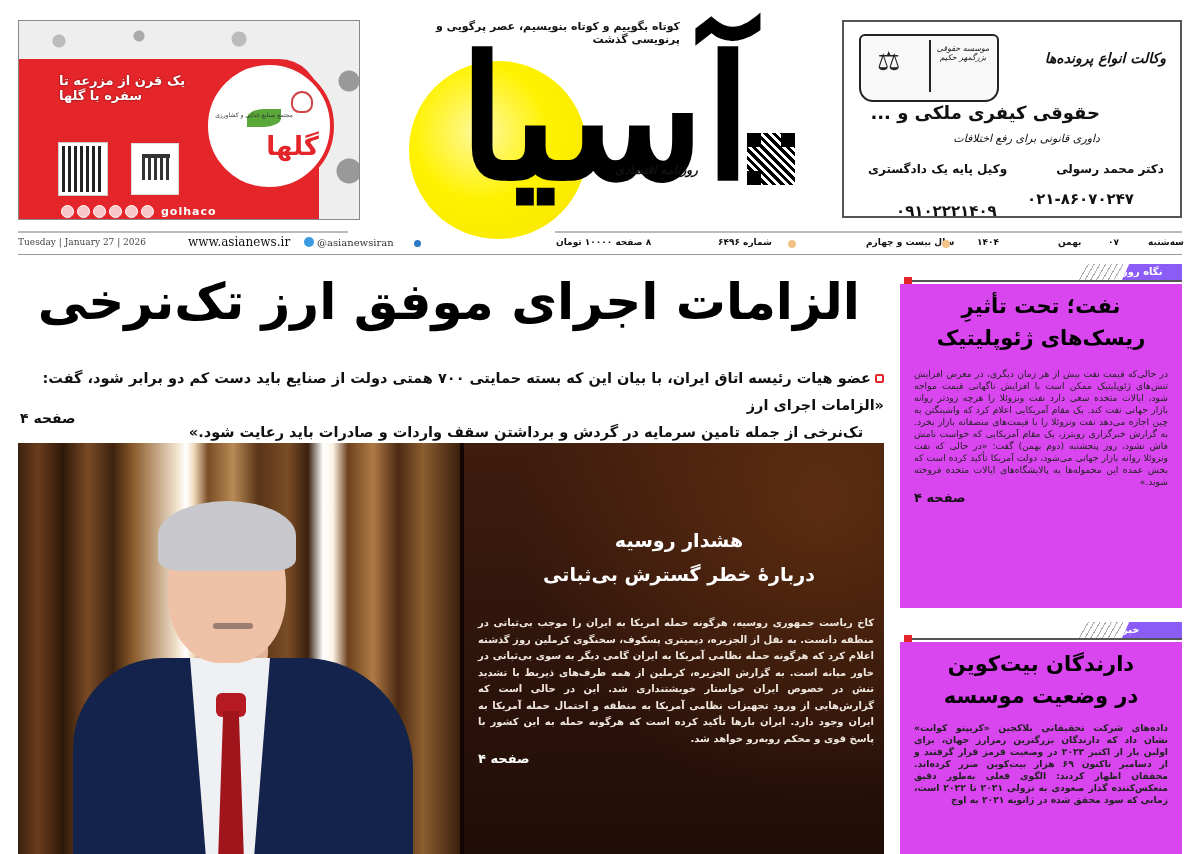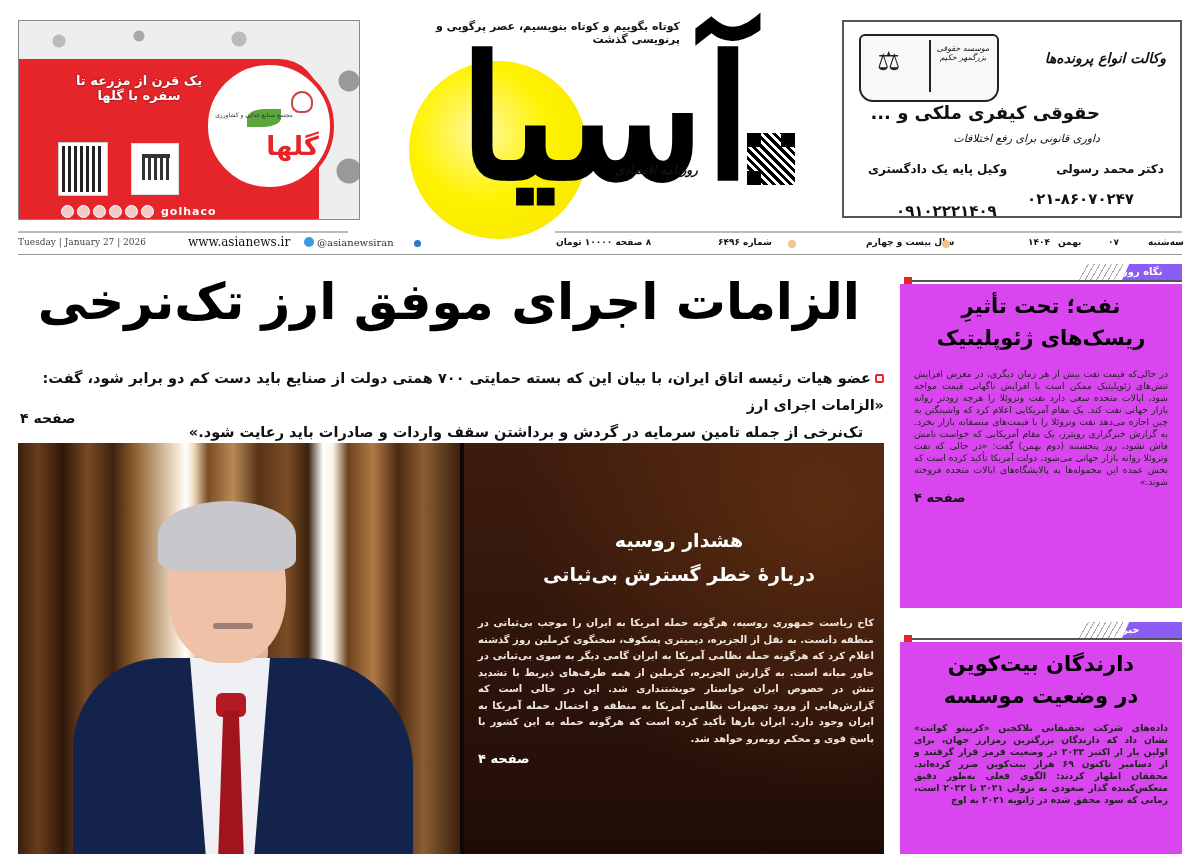--- a/index.html
+++ b/index.html
@@ -42,21 +42,21 @@
   .ad-left .chef {
     position: absolute; left: 272px; top: 70px; width: 22px; height: 22px;
     background: #fff; border: 2px solid #c44; border-radius: 50% 50% 40% 40%;
   }
   .ad-left .brand-sub {
     position: absolute; left: 195px; top: 90px; width: 80px; font-size: 6px;
     color: #333; direction: rtl; text-align: center;
   }
   .ad-left .slogan {
     position: absolute; left: 40px; top: 52px; width: 160px;
-    color: #fff; font-weight: bold; font-size: 13px; direction: rtl; text-align: center;
+    color: #fff; font-weight: bold; font-size: 13px; direction: rtl; text-align: left;
     text-shadow: 0 0 2px #600;
   }
   .ad-left .qr {
     position: absolute; left: 40px; top: 122px; width: 48px; height: 52px;
     background:
       repeating-linear-gradient(90deg, #222 0 3px, #fff 3px 6px),
       #fff;
     border: 3px solid #fff; outline: 1px solid #ccc;
   }
   .ad-left .unesco {
@@ -285,21 +285,21 @@
 <div class="infobar">
   <span class="item date" style="left:0;">Tuesday | January 27 | 2026</span>
   <span class="item site" style="left:170px;">www.asianews.ir</span>
   <span class="item handle" style="left:286px;"><span class="tw"></span><span>@asianewsiran</span></span>
   <span class="tw-sm" style="left:396px;"></span>
   <span class="item rtl" style="left:538px;">۸ صفحه ۱۰۰۰۰ تومان</span>
   <span class="item rtl" style="left:700px;">شماره ۶۴۹۶</span>
   <span class="dot-o" style="left:770px;"></span>
   <span class="item rtl" style="left:848px;">سال بیست و چهارم</span>
   <span class="dot-o" style="left:924px;"></span>
-  <span class="item rtl" style="left:1010px;">۱۴۰۴</span>
+  <span class="item rtl" style="left:959px;">۱۴۰۴</span>
   <span class="item rtl" style="left:1040px;">بهمن</span>
   <span class="item rtl" style="left:1090px;">۰۷</span>
   <span class="item rtl" style="left:1130px;">سه‌شنبه</span>
 </div>
 <div class="rule" style="left:18px; top:254px; width:1164px; height:1px; background:#999;"></div>
 
 <h1 class="headline">الزامات اجرای موفق ارز تک‌نرخی</h1>
 <div class="lede">
   <span class="bullet"></span><span>عضو هیات رئیسه اتاق ایران، با بیان این که بسته حمایتی ۷۰۰ همتی دولت از صنایع باید دست کم دو برابر شود، گفت: «الزامات اجرای ارز</span>
   <span class="line2">تک‌نرخی از جمله تامین سرمایه در گردش و برداشتن سقف واردات و صادرات باید رعایت شود.»</span>

